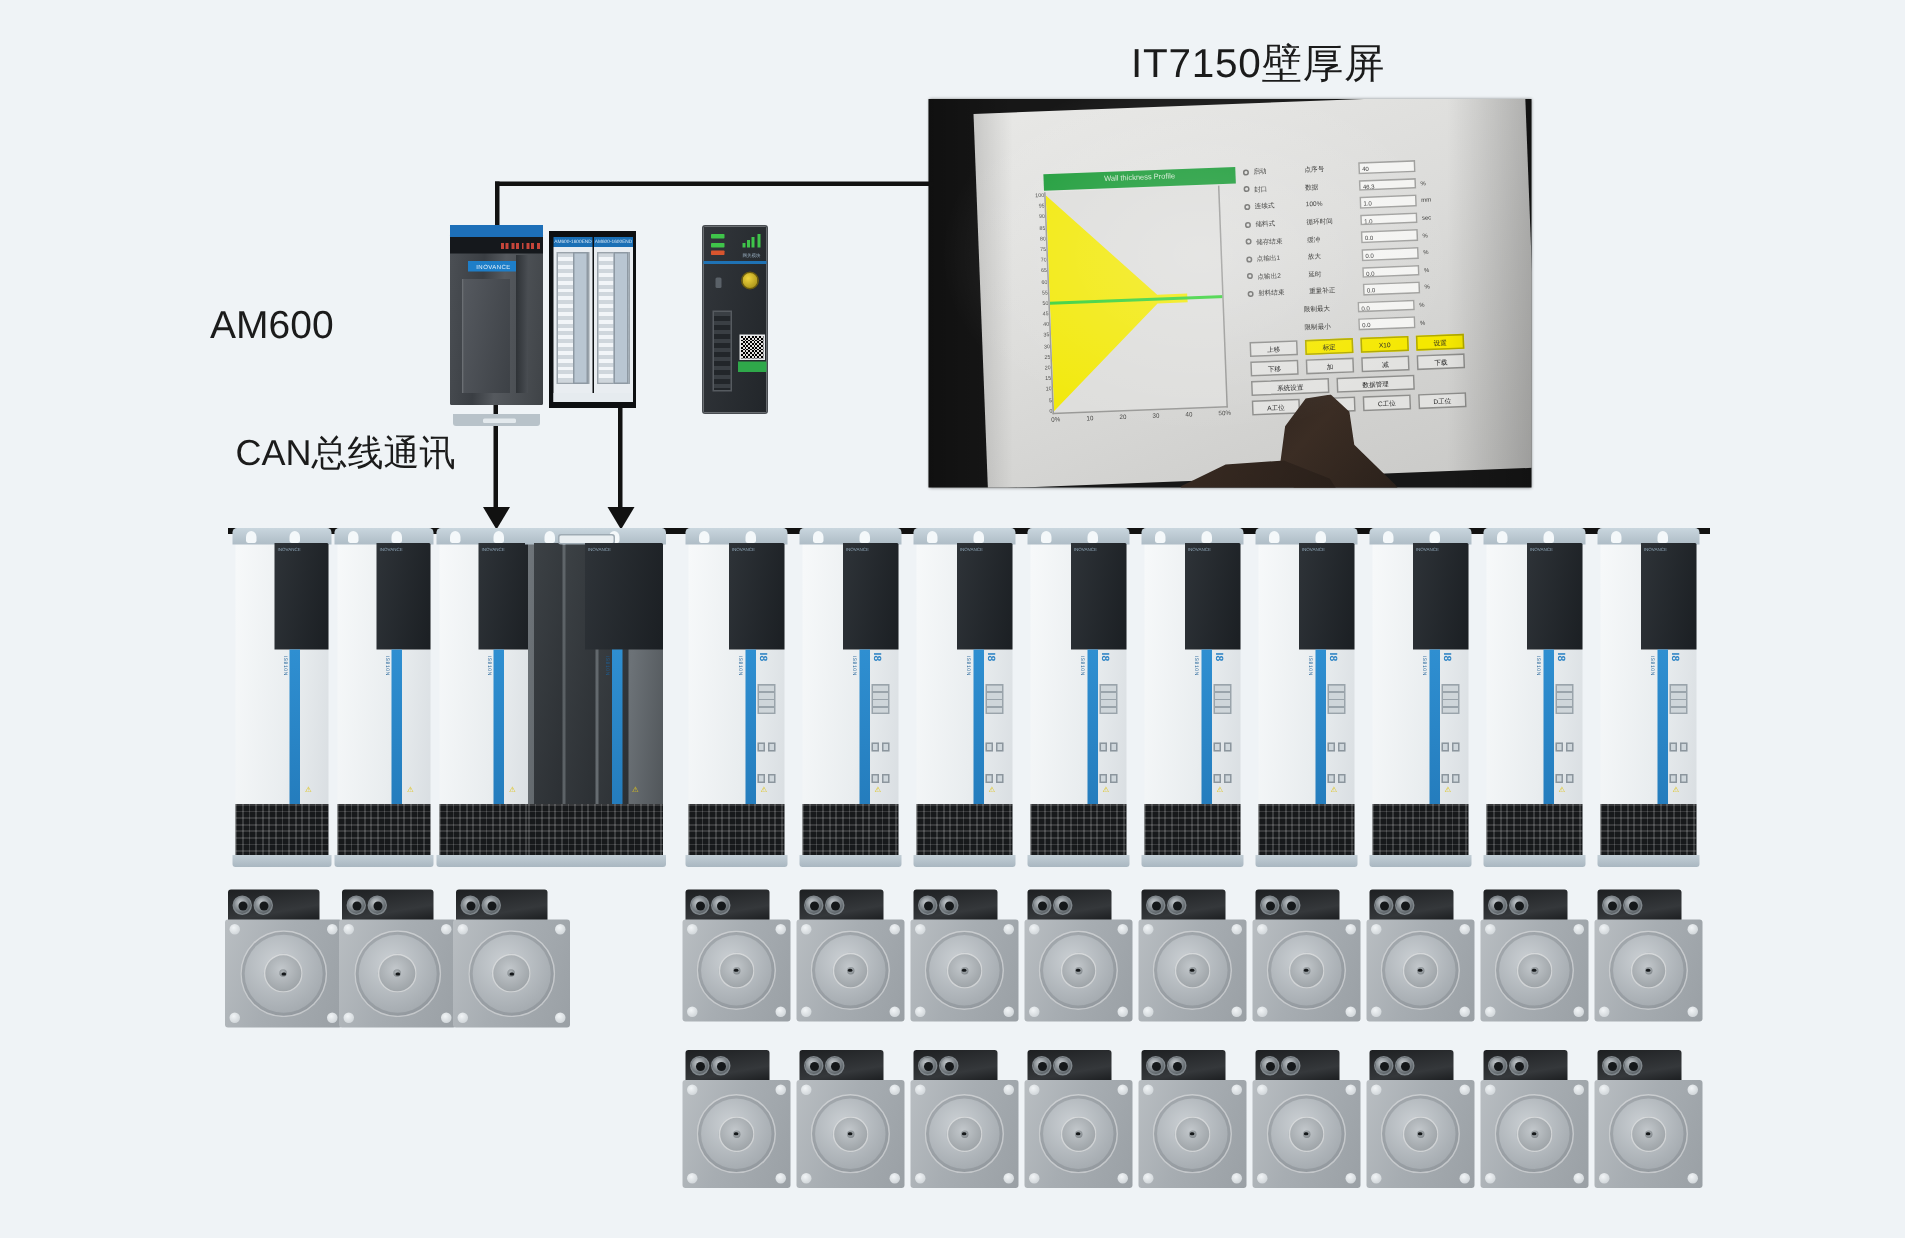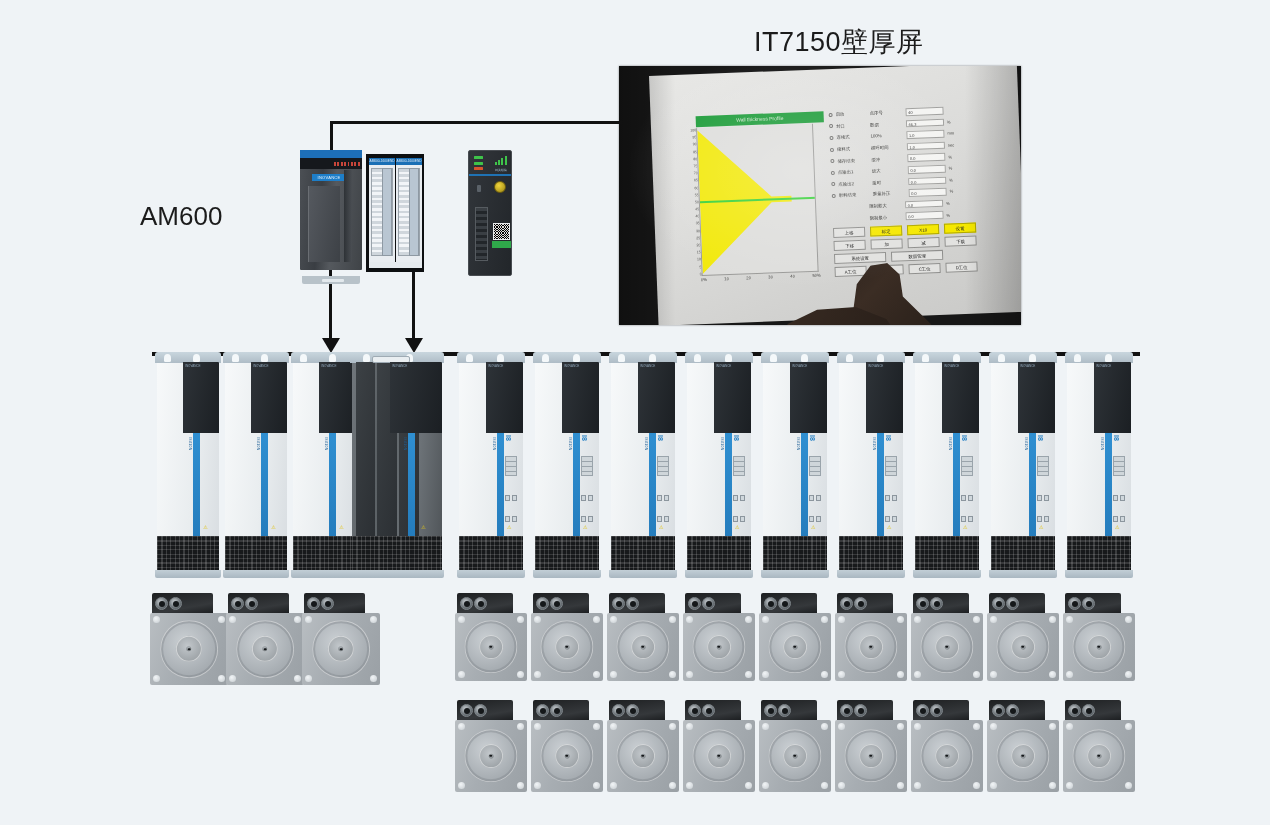--- a/index.html
+++ b/index.html
@@ -527,20 +527,21 @@
   <div class="arrow-dn" id="arrow-plc"></div>
 
   <div class="ln" id="can-v"></div>
   <div class="arrow-dn" id="arrow-can"></div>
   <div class="ln" id="ecat-v"></div>
   <div class="arrow-dn" id="arrow-ecat"></div>
 
   <div class="ln" id="busbar"></div>
 
   <div class="lbl" id="am600-label">AM600</div>
+  <div class="lbl" id="can-label">CAN总线通讯</div>
 
   <div id="plc-group">
 
     <div class="plc-cpu">
       <div class="plc-cpu-top"></div>
       <div class="plc-cpu-topdark">
         <div class="plc-leds">
           <i></i>
             <i></i>
             <i></i>

